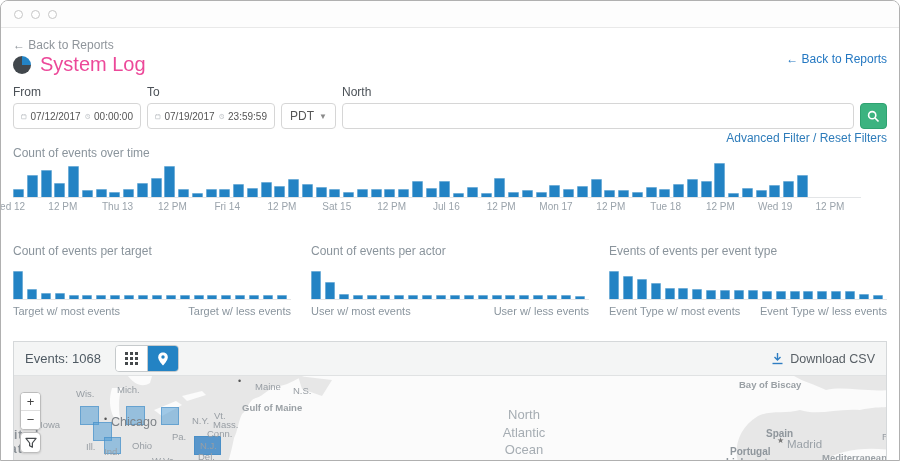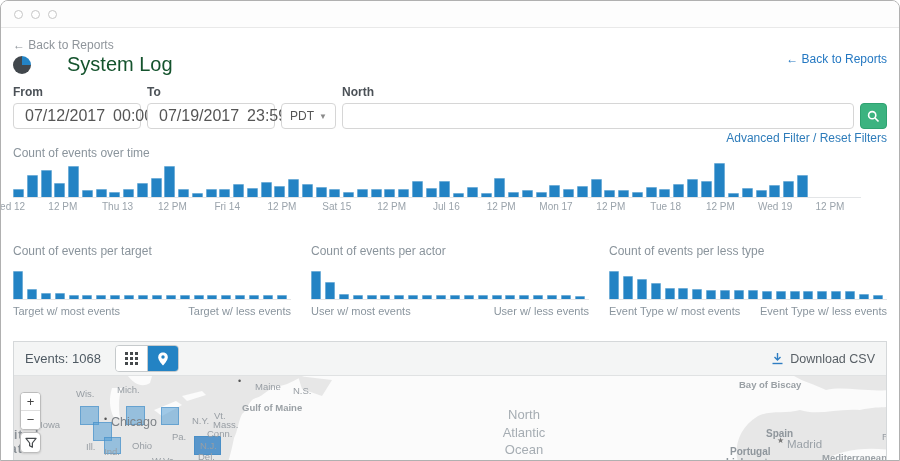--- a/index.html
+++ b/index.html
@@ -10,26 +10,26 @@
   .titlebar { height:27px; background:#fdfdfd; border-bottom:1px solid #e9e9e9;
               display:flex; align-items:center; padding-left:13px; gap:8px; }
   .dot { width:9px; height:9px; border-radius:50%; border:1.5px solid #c6c6c6; background:#fff; }
   
   .content { position:relative; height:313px; }
   .back-left { position:absolute; left:12px; top:10px; font-size:12px; color:#8f959b; text-decoration:none; }
   .back-right { position:absolute; right:12px; top:24px; font-size:12px; color:#2478c2; text-decoration:none; }
   .title-row { position:absolute; left:12px; top:25px; display:flex; align-items:center; gap:9px; }
   .pie { width:18px; height:18px; border-radius:50%;
          background:conic-gradient(#2383c4 0 25%, #41474c 25% 100%); }
-  .page-title { font-size:20px; font-weight:400; color:#14532d;margin-left:27px; }
+  .page-title { font-size:20px; font-weight:400; color:#ec4899; }
   
   .filter-row { position:absolute; left:12px; right:12px; top:57px; display:flex; gap:6px; }
-  .fg label { display:block; font-size:12px; font-weight:bold; color:#4b5157; margin-bottom:4px; }
+  .fg label { display:block; font-size:12px; font-weight:normal; color:#4b5157; margin-bottom:4px; }
   .inputbox { height:26px; border:1px solid #d6d6d6; border-radius:4px; background:#fff;
-              display:flex; align-items:center; gap:4px; padding:0 7px; font-size:16px; color:#555; }
+              display:flex; align-items:center; gap:4px; padding:0 7px; font-size:10px; color:#555; }
   .fg.from, .fg.to { width:128px; }
   .fg.tz { width:55px; padding-top:18px;text-align:center; }
   .select { height:26px; border:1px solid #d6d6d6; border-radius:4px; background:#fff;
             display:flex; align-items:center; justify-content:space-between; padding:0 8px;
             font-size:12px; color:#555; }
   .caret { font-size:8px; color:#8a8a8a; }
   .fg.search { flex:1; }
   .fg.search input { width:100%; height:26px; border:1px solid #d6d6d6; border-radius:4px;
                      padding:0 8px; font-size:12px; color:#555; outline:none; }
   .search-btn { width:27px; height:26px; margin-top:18px; border:1px solid #2fa271; border-radius:4px;
@@ -300,21 +300,21 @@
             <div class="bar" style="height: 4px;"></div>
             <div class="bar" style="height: 4px;"></div>
             <div class="bar" style="height: 3px;"></div>
           </div>
         <div class="sc-foot">
           <span>User w/ most events</span>
           <span>User w/ less events</span>
         </div>
       </div>
       <div class="schart">
-        <div class="chart-title">Count of events per less type</div>
+        <div class="chart-title">Events of events per event type</div>
         <div class="sc-bars">
             <div class="bar" style="height: 28px;"></div>
             <div class="bar" style="height: 23px;"></div>
             <div class="bar" style="height: 20px;"></div>
             <div class="bar" style="height: 16px;"></div>
             <div class="bar" style="height: 11px;"></div>
             <div class="bar" style="height: 11px;"></div>
             <div class="bar" style="height: 10px;"></div>
             <div class="bar" style="height: 9px;"></div>
             <div class="bar" style="height: 9px;"></div>

